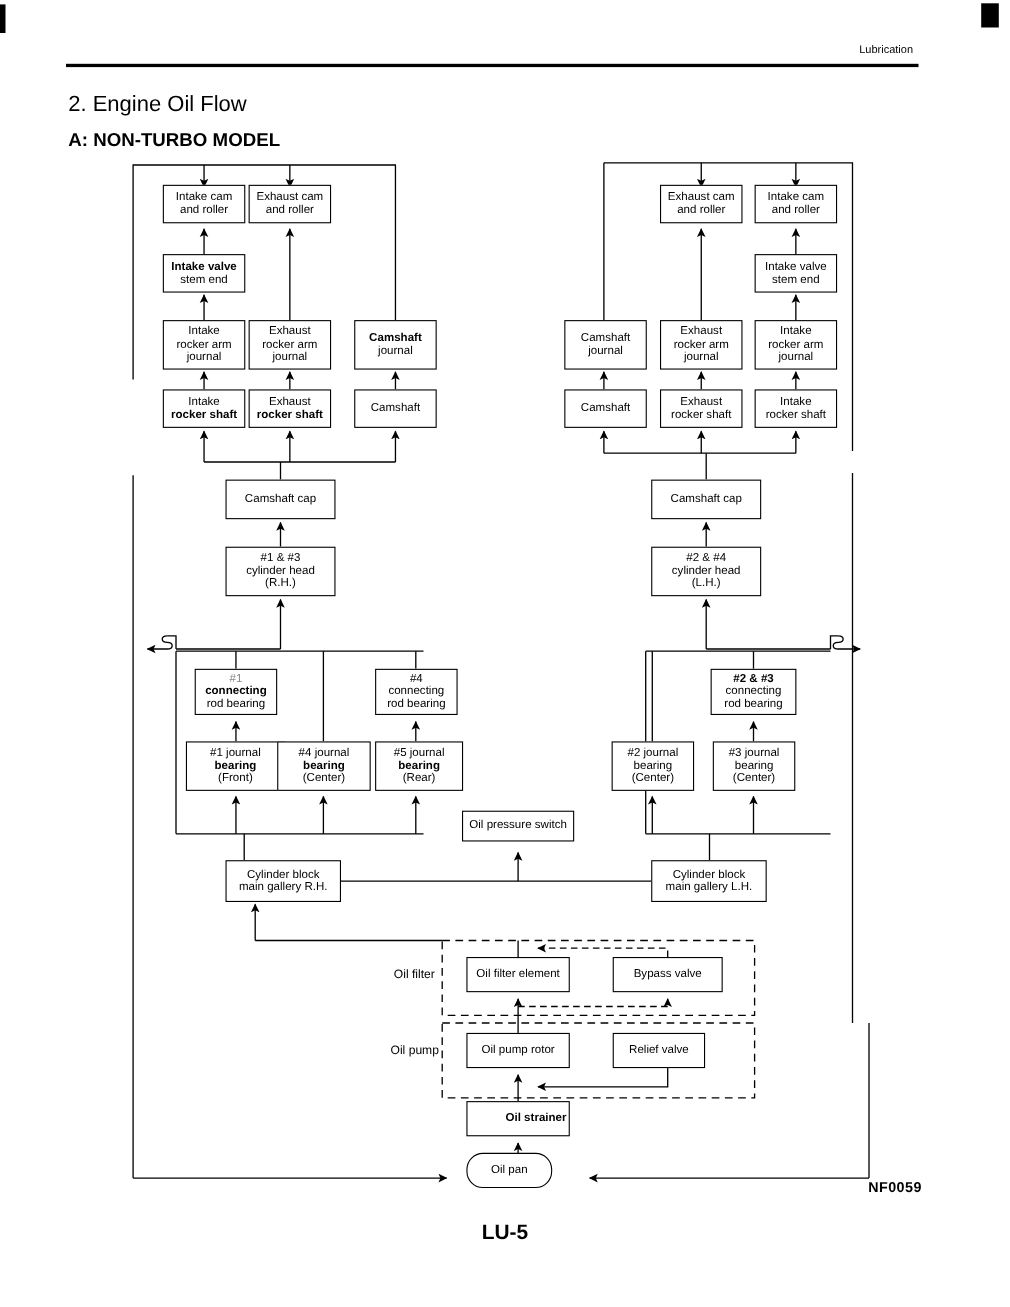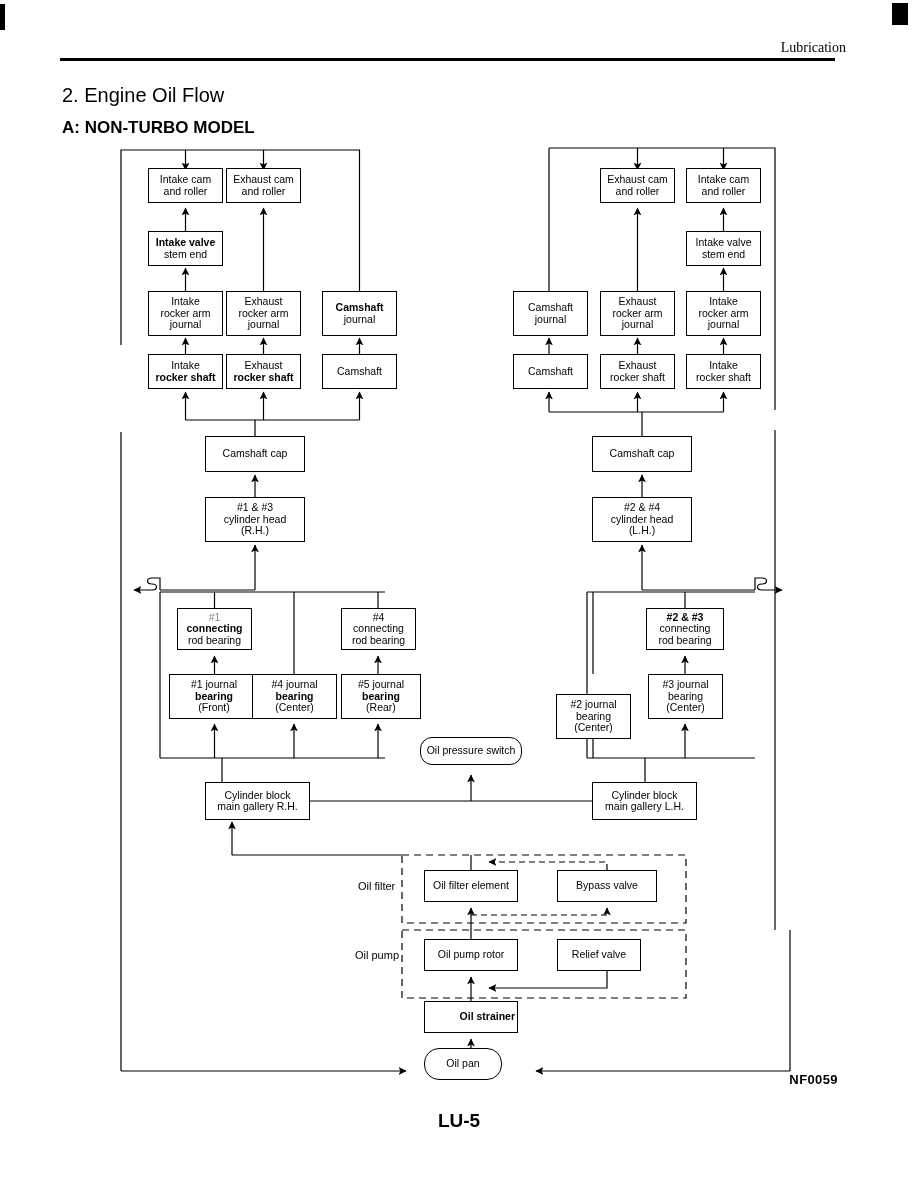--- a/index.html
+++ b/index.html
@@ -12,21 +12,21 @@
     overflow:hidden;
   }
   .page{position:absolute;left:0;top:0;width:918px;height:1188px;}
 
   
   .hdr-title{
     position:absolute;left:0;top:14px;width:918px;text-align:center;
     font-size:17px;font-weight:bold;letter-spacing:.3px;
   }
   .hdr-sub{
-    position:absolute;right:72px;top:40px;font-size:14px;font-family:Liberation Serif, serif;
+    position:absolute;right:88px;top:40px;font-size:10px;
   }
   .hdr-rule{
     position:absolute;left:60px;top:58px;width:775px;height:3px;background:#000;
   }
   .corner-mark{
     position:absolute;right:10px;top:3px;width:16px;height:22px;background:#000;
   }
   .edge-tick{
     position:absolute;left:0;top:4px;width:5px;height:26px;background:#000;
   }
@@ -272,31 +272,31 @@
     </div>
   <div class="box" style="left:592px;top:436px;width:100px;height:36px;">
     <span>Camshaft cap</span>
     </div>
   <div class="box" style="left:592px;top:497px;width:100px;height:45px;">
     <span>#2 &amp; #4<br>cylinder head<br>(L.H.)</span>
     </div>
   <div class="box" style="left:646px;top:608px;width:78px;height:42px;">
     <span><b>#2 &amp; #3</b><br>connecting<br>rod bearing</span>
     </div>
-  <div class="box" style="left:556px;top:674px;width:75px;height:45px;margin-top:20px;">
+  <div class="box" style="left:556px;top:674px;width:75px;height:45px;">
     <span>#2 journal<br>bearing<br>(Center)</span>
     </div>
   <div class="box" style="left:648px;top:674px;width:75px;height:45px;justify-content:center;">
     <span>#3 journal<br>bearing<br>(Center)</span>
     </div>
   <div class="box" style="left:592px;top:782px;width:105px;height:38px;">
     <span>Cylinder block<br>main gallery L.H.</span>
     </div>
 
-  <div class="box" style="left:420px;top:737px;width:102px;height:28px;border-radius:12px;">
+  <div class="box" style="left:420px;top:737px;width:102px;height:28px;">
     <span>Oil pressure switch</span>
     </div>
   <div class="box" style="left:424px;top:870px;width:94px;height:32px;">
     <span>Oil filter element</span>
     </div>
   <div class="box" style="left:557px;top:870px;width:100px;height:32px;">
     <span>Bypass valve</span>
     </div>
   <div class="box" style="left:424px;top:939px;width:94px;height:32px;">
     <span>Oil pump rotor</span>

